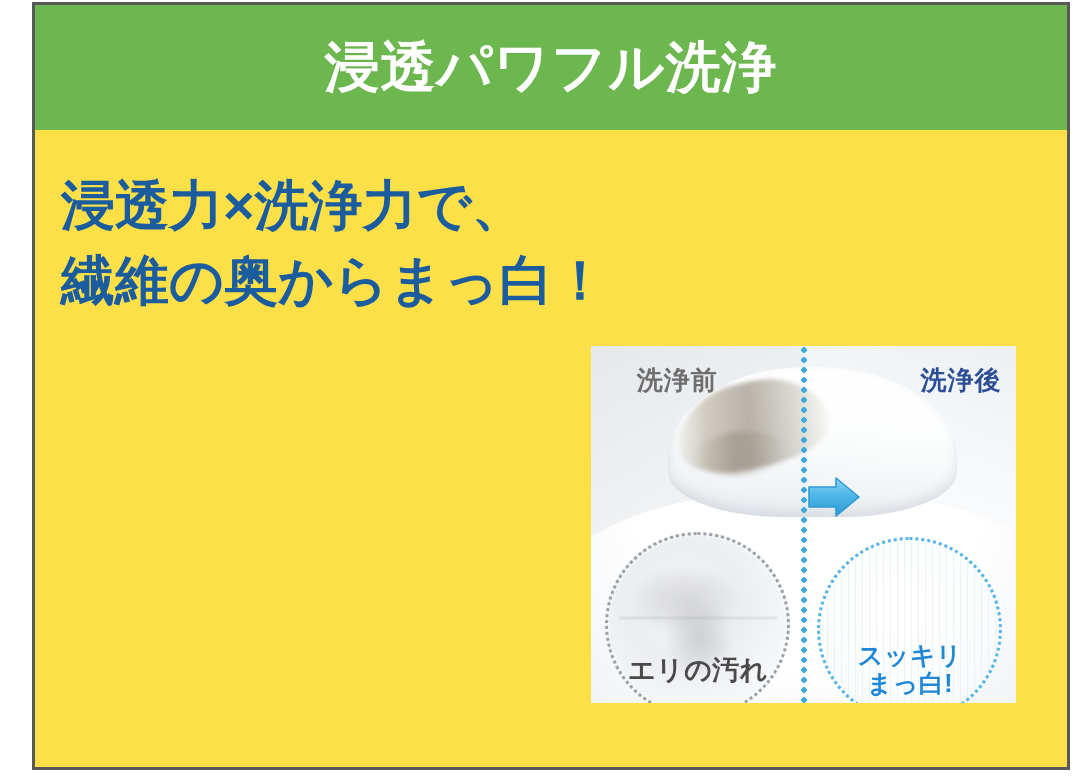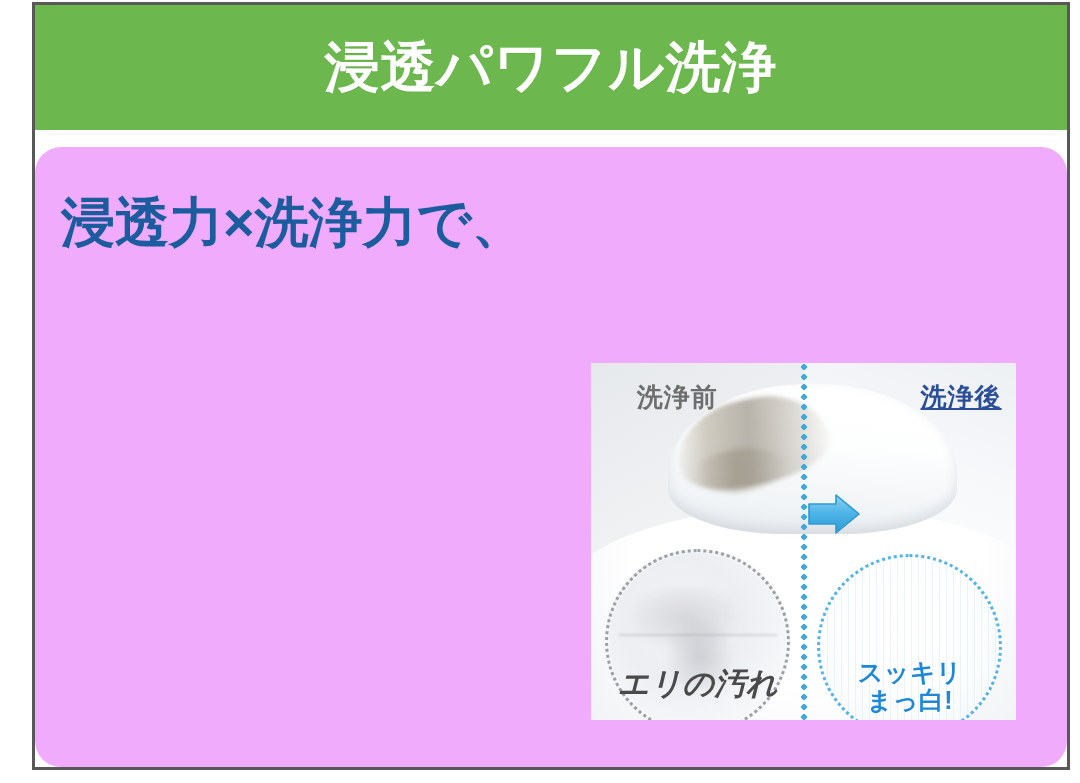--- a/index.html
+++ b/index.html
@@ -32,21 +32,21 @@
     color:#ffffff;
     font-size:55px;
     font-weight:bold;
     letter-spacing:1px;
     line-height:1;
     white-space:nowrap;
     text-shadow:0 1px 0 rgba(0,0,0,0.05);
   }
 
   
-  .body-area { position:absolute; left:0; top:142px; width:100%; bottom:0; background:#f0abfc;border-radius:26px; }
+  .body-area { position:absolute; left:0; top:125px; width:100%; bottom:0; background:#fde047; }
 
   .headline {
     position:absolute;
     left:26px; top:38px;
     color:#1B5C9E;
     font-size:54px;
     font-weight:bold;
     line-height:1.38;
     letter-spacing:0px;
     white-space:nowrap;
@@ -166,26 +166,25 @@
   }
   .circle-after .weave {
     position:absolute; left:0; top:0; width:100%; height:100%;
     border-radius:50%;
     background-image:repeating-linear-gradient(90deg, rgba(225,233,240,.55) 0px, rgba(225,233,240,.55) 1px, rgba(255,255,255,0) 1px, rgba(255,255,255,0) 7px);
   }
 
   .circle-label {
     position:relative;
     color:#4A4A4A;
-    font-size:31px;
+    font-size:27px;
     font-weight:bold;
     margin-bottom:26px;
     white-space:nowrap;
     letter-spacing:0.5px;
-    font-style:italic;
   }
   .circle-label-blue {
     position:relative;
     color:#1E87D6;
     font-size:25px;
     font-weight:bold;
     line-height:1.12;
     margin-bottom:22px;
     text-align:center;
     white-space:nowrap;
@@ -194,37 +193,38 @@
   }
 
   .photo-label {
     position:absolute;
     font-size:26px;
     font-weight:bold;
     letter-spacing:1px;
     white-space:nowrap;
   }
   .label-before { left:4.2%; top:4.8%; color:#6E6E6E;margin-left:28px; }
-  .label-after  { right:3.4%; top:4.8%; color:#2B4E96;text-decoration:underline; }
+  .label-after  { right:3.4%; top:4.8%; color:#2B4E96; }
 </style>
 </head>
 <body>
 
 <div class="page">
 
   <div class="card">
 
     <div class="header-band">
       <div class="header-title">浸透パワフル洗浄</div>
     </div>
 
     <div class="body-area">
 
       <div class="headline">
         <span class="hl-line">浸透力×洗浄力で、</span>
+        <span class="hl-line">繊維の奥からまっ白！</span>
       </div>
 
 
       <div class="photo">
 
         <div class="bg-left"></div>
         <div class="bg-right"></div>
 
         <div class="shirt-body"></div>
         <div class="collar"></div>

